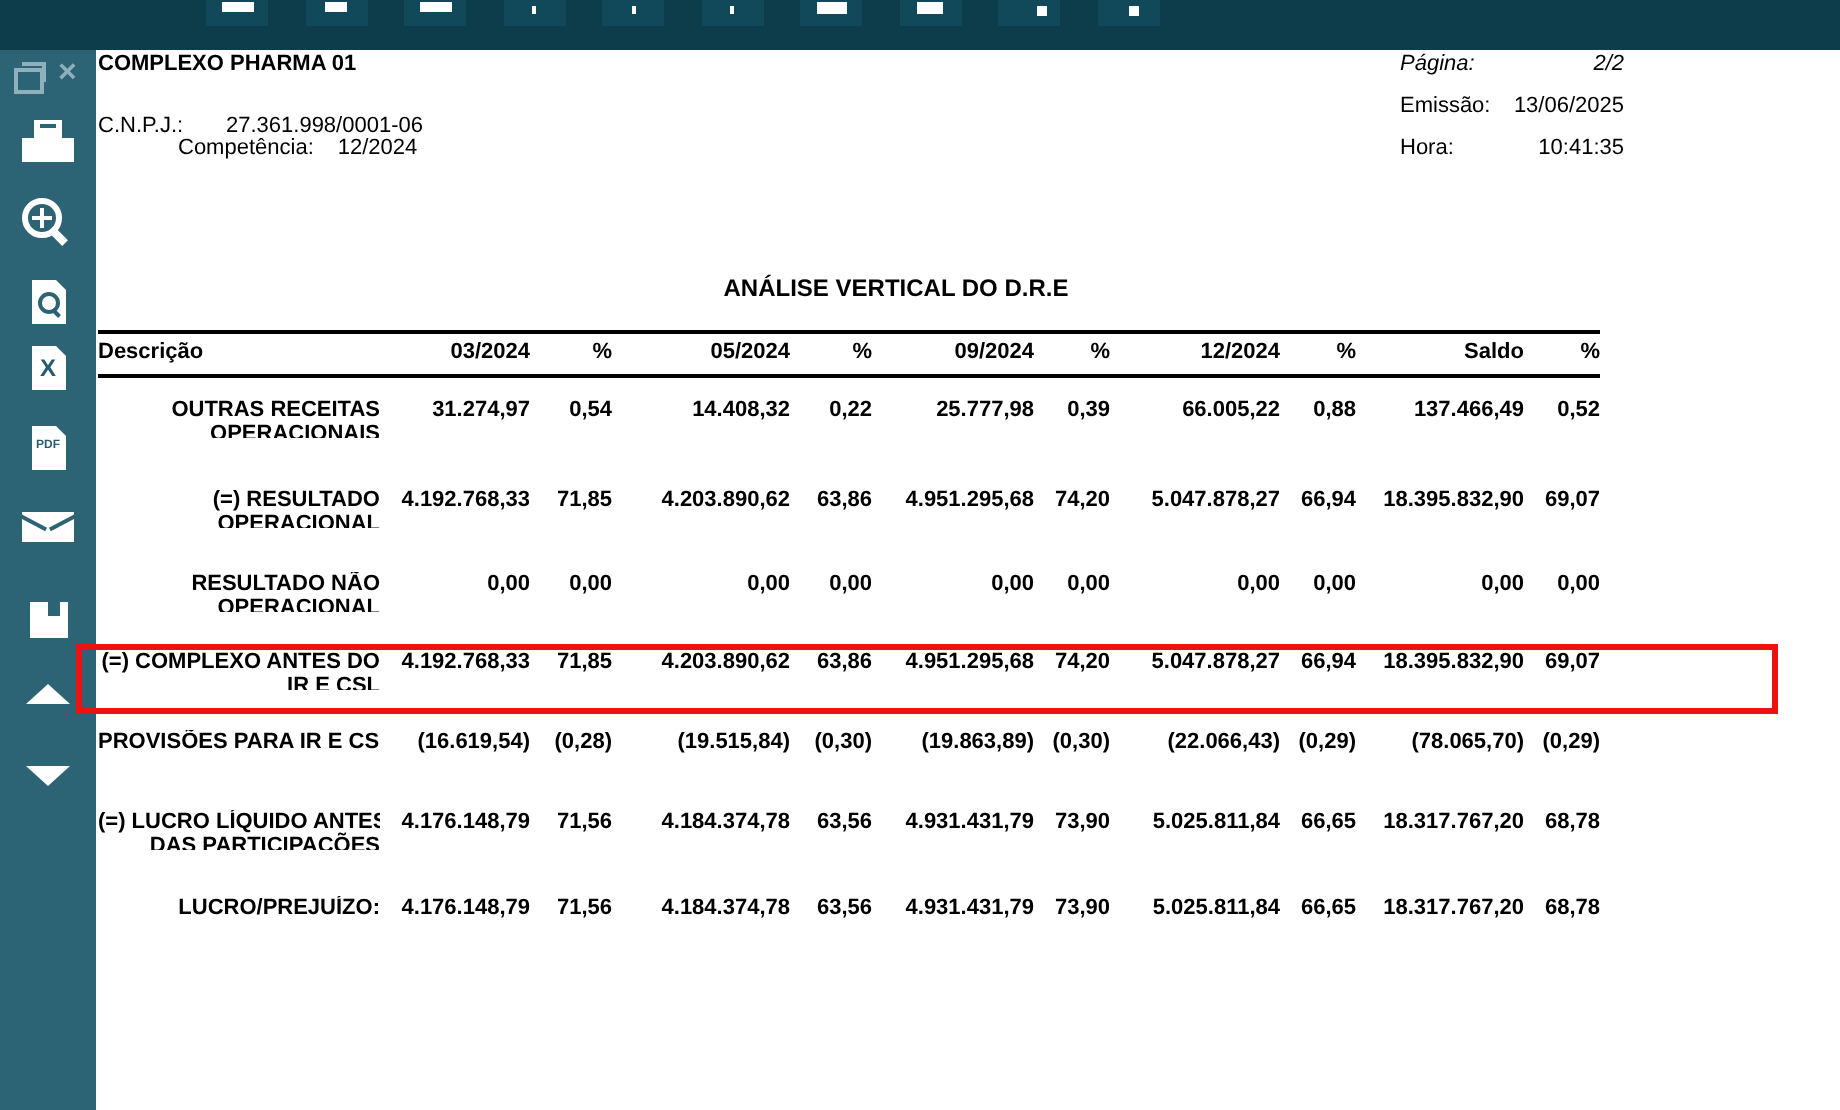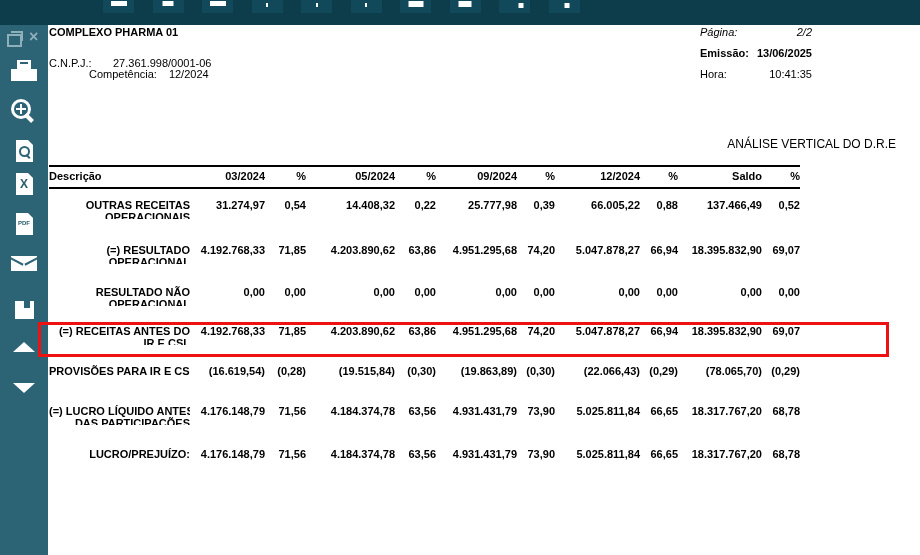--- a/index.html
+++ b/index.html
@@ -78,24 +78,24 @@
   .document{position:absolute;left:48px;top:25px;width:872px;height:530px;background:#fff;color:#000;}
   .hdr-line{position:absolute;left:1px;font-size:11px;white-space:nowrap;}
   .hdr-company{top:1px;font-weight:bold;}
   .hdr-l2{top:32px;} .hdr-l3{top:43px;padding-left:40px;} .hdr-l4{top:64px;}
   .hdr-val{margin-left:12px;}
   .cnpj-label{display:inline-block;width:64px;}
   .hdr-right{position:absolute;left:652px;width:112px;font-size:11px;}
   .hdr-right .rrow{position:absolute;left:0;width:112px;}
   .hdr-right .rlab{float:left;}
   .hdr-right .rval{float:right;text-align:right;}
-  .rr1{top:1px;font-style:italic;} .rr2{top:22px;font-weight:bold;} .rr3{top:43px;}
-
-  .rpt-title{position:absolute;left:0;top:112px;width:800px;text-align:right;
-             font-size:12px;font-weight:normal;padding-left:48px;}
+  .rr1{top:1px;font-style:italic;} .rr2{top:22px;} .rr3{top:43px;}
+
+  .rpt-title{position:absolute;left:0;top:112px;width:800px;text-align:center;
+             font-size:12px;font-weight:bold;}
 
   table.rtable{position:absolute;left:1px;top:140px;width:751px;border-collapse:collapse;
                table-layout:fixed;font-size:11px;font-weight:bold;}
   table.rtable thead tr{border-top:2px solid #000;border-bottom:2px solid #000000;}
   table.rtable th{padding:3px 0 5px 0;text-align:right;font-size:11px;}
   table.rtable th:first-child{text-align:left;}
   table.rtable td{vertical-align:top;padding:10px 0 0 0;text-align:right;line-height:12px;}
   table.rtable td.desc{text-align:right;}
   .desc-clip{height:20px;overflow:hidden;line-height:12px;white-space:nowrap;}
   .desc-clip .l2{display:block;}
@@ -278,21 +278,21 @@
           <td>0,00</td>
           <td>0,00</td>
           <td>0,00</td>
           <td>0,00</td>
           <td>0,00</td>
           <td>0,00</td>
           <td>0,00</td>
         </tr>
         <tr style="height: 40px;">
           <td class="desc">
-            <div class="desc-clip"><span>(=) RECEITAS ANTES DO</span><span class="l2">IR E CSL</span></div>
+            <div class="desc-clip"><span>(=) COMPLEXO ANTES DO</span><span class="l2">IR E CSL</span></div>
           </td>
           <td>4.192.768,33</td>
           <td>71,85</td>
           <td>4.203.890,62</td>
           <td>63,86</td>
           <td>4.951.295,68</td>
           <td>74,20</td>
           <td>5.047.878,27</td>
           <td>66,94</td>
           <td>18.395.832,90</td>

